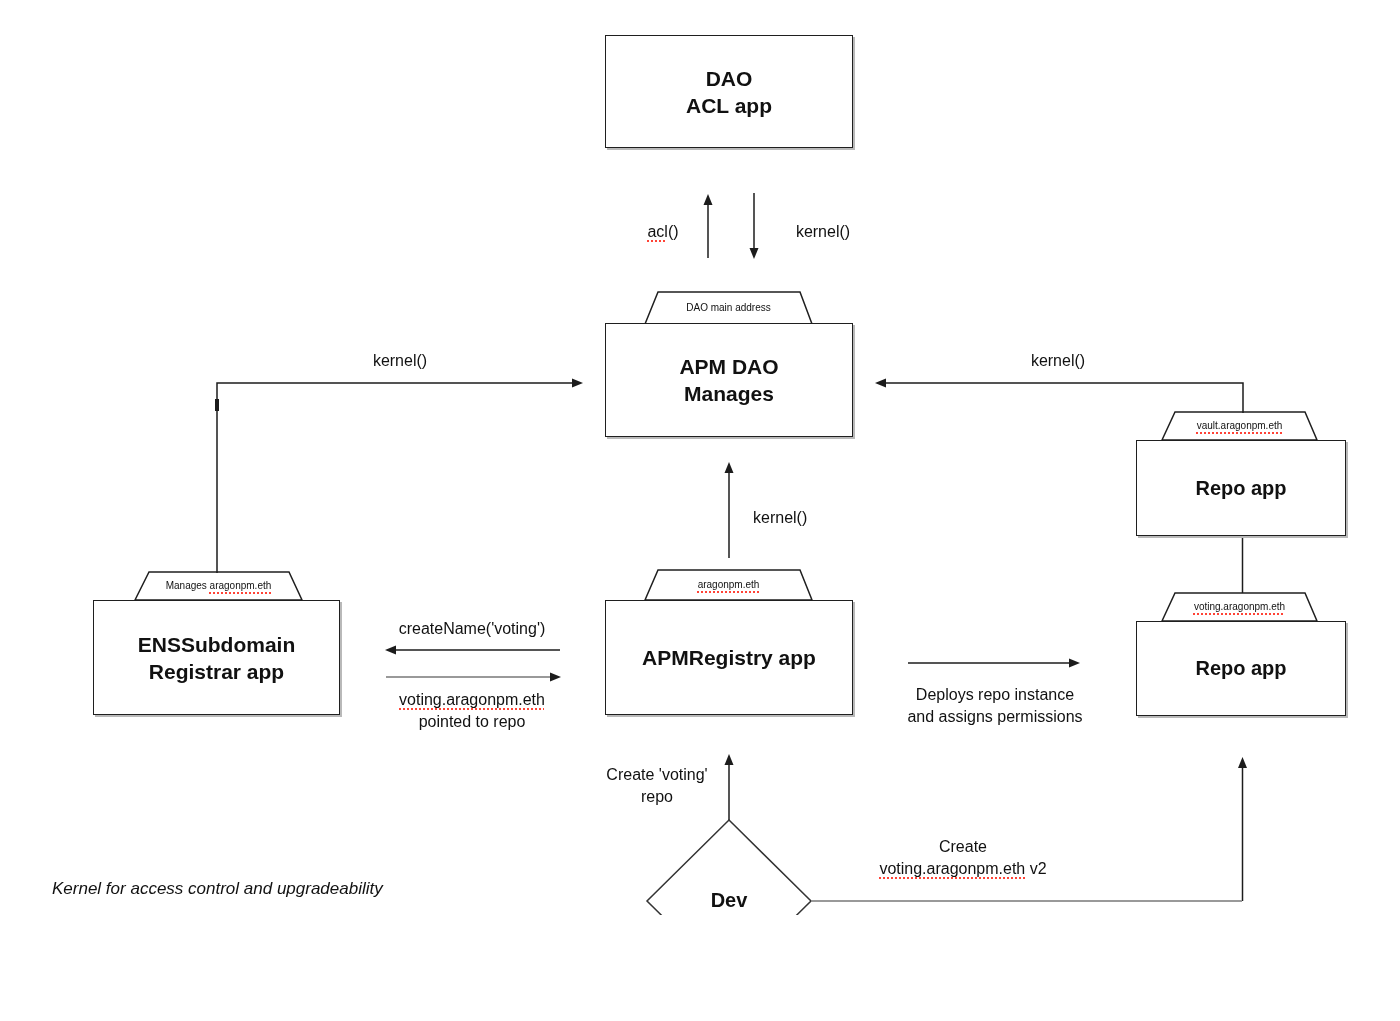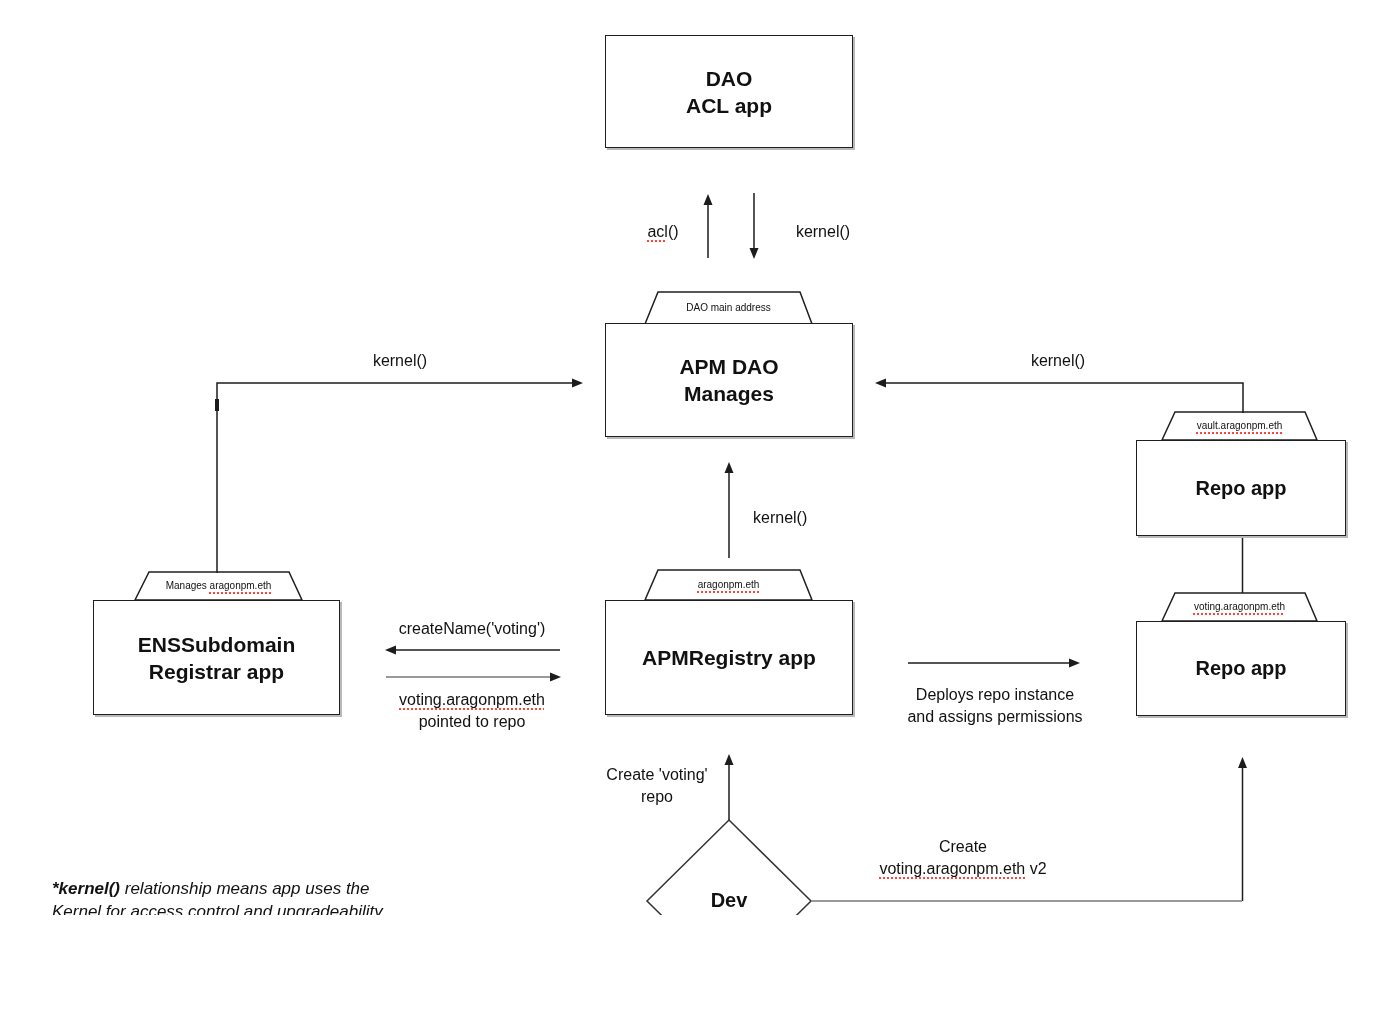--- a/index.html
+++ b/index.html
@@ -199,17 +199,16 @@
     <span>Create 'voting'</span><br>
     <span>repo</span>
   </div>
 
   <div class="edge-label" style="left:848px; top:836px; width:230px;">
     <span>Create</span><br>
     <span class="sq">voting.aragonpm.eth</span><span> v2</span>
   </div>
 
   <div class="note" style="left:52px; top:877px;">
-    <div><span class="b">*kernel()</span><span> relationship means app uses the</span></div>
     <div>Kernel for access control and upgradeability</div>
   </div>
 
 </div>
 
 </body></html>

